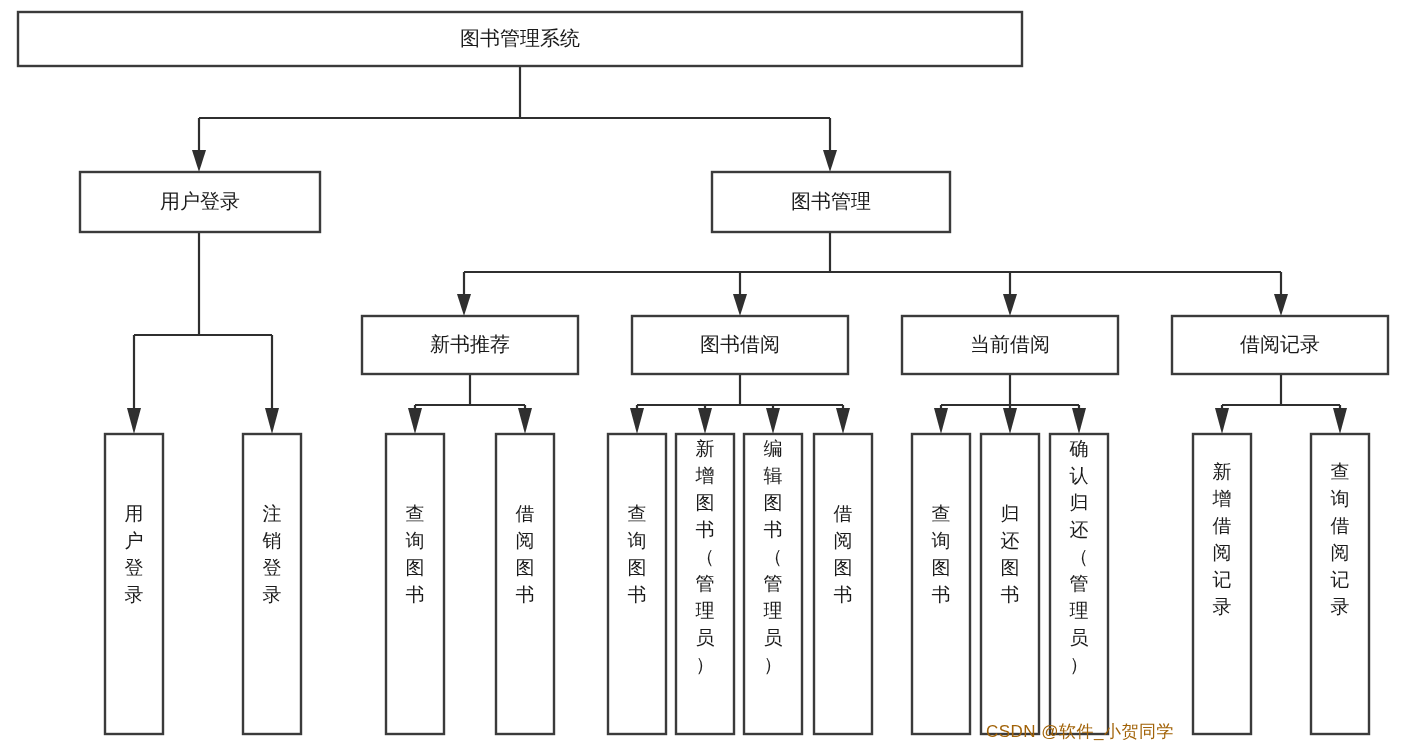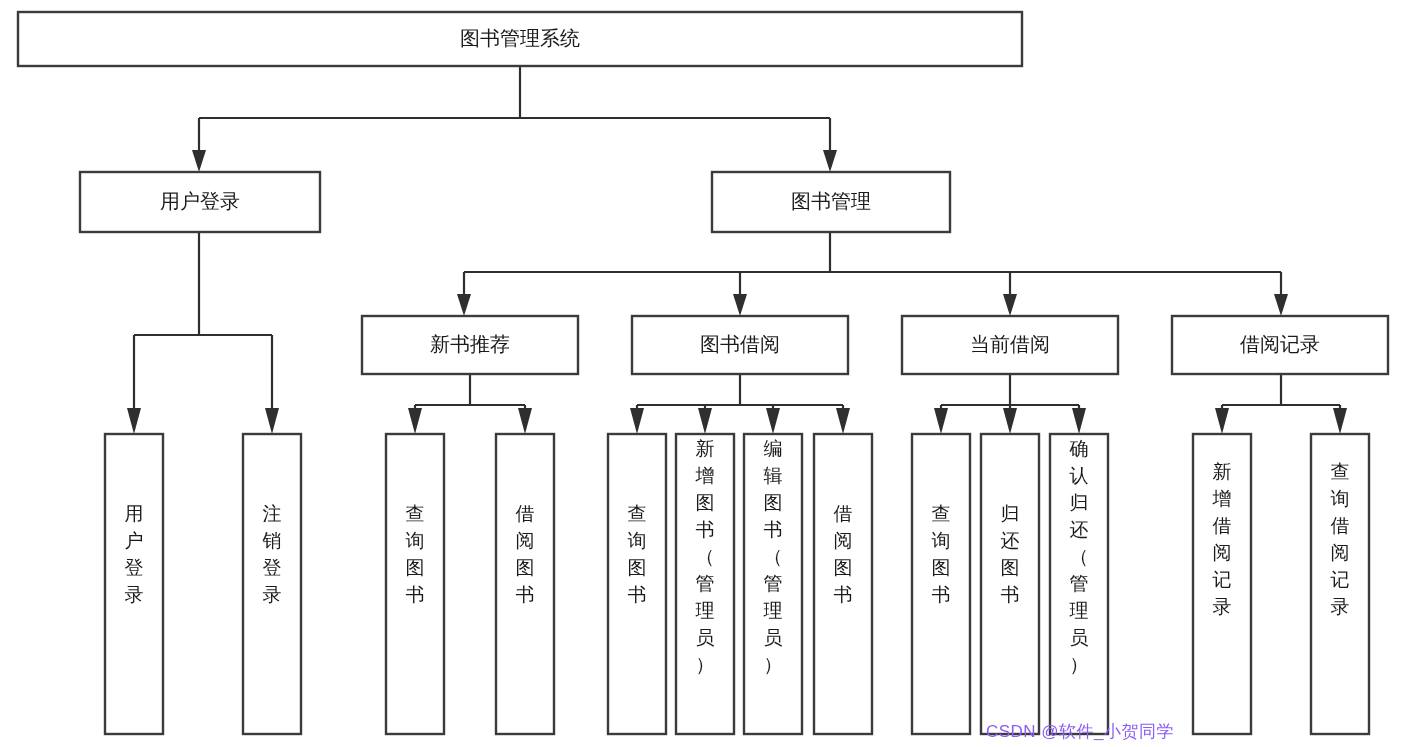--- a/index.html
+++ b/index.html
@@ -53,21 +53,21 @@
   .arrow-head {
     fill: #2f2f2f;
     stroke: none;
   }
   .watermark {
     position: absolute;
     right: 8px;
     bottom: 4px;
     font-family: "Liberation Sans", "DejaVu Sans", sans-serif;
     font-size: 17px;
-    color: #8b5cf6;
+    color: #a16207;
     letter-spacing: 0.5px;
     white-space: nowrap;
     user-select: none;
   }
 </style>
 </head>
 <body>
 
 <div id="diagram-root">
 

